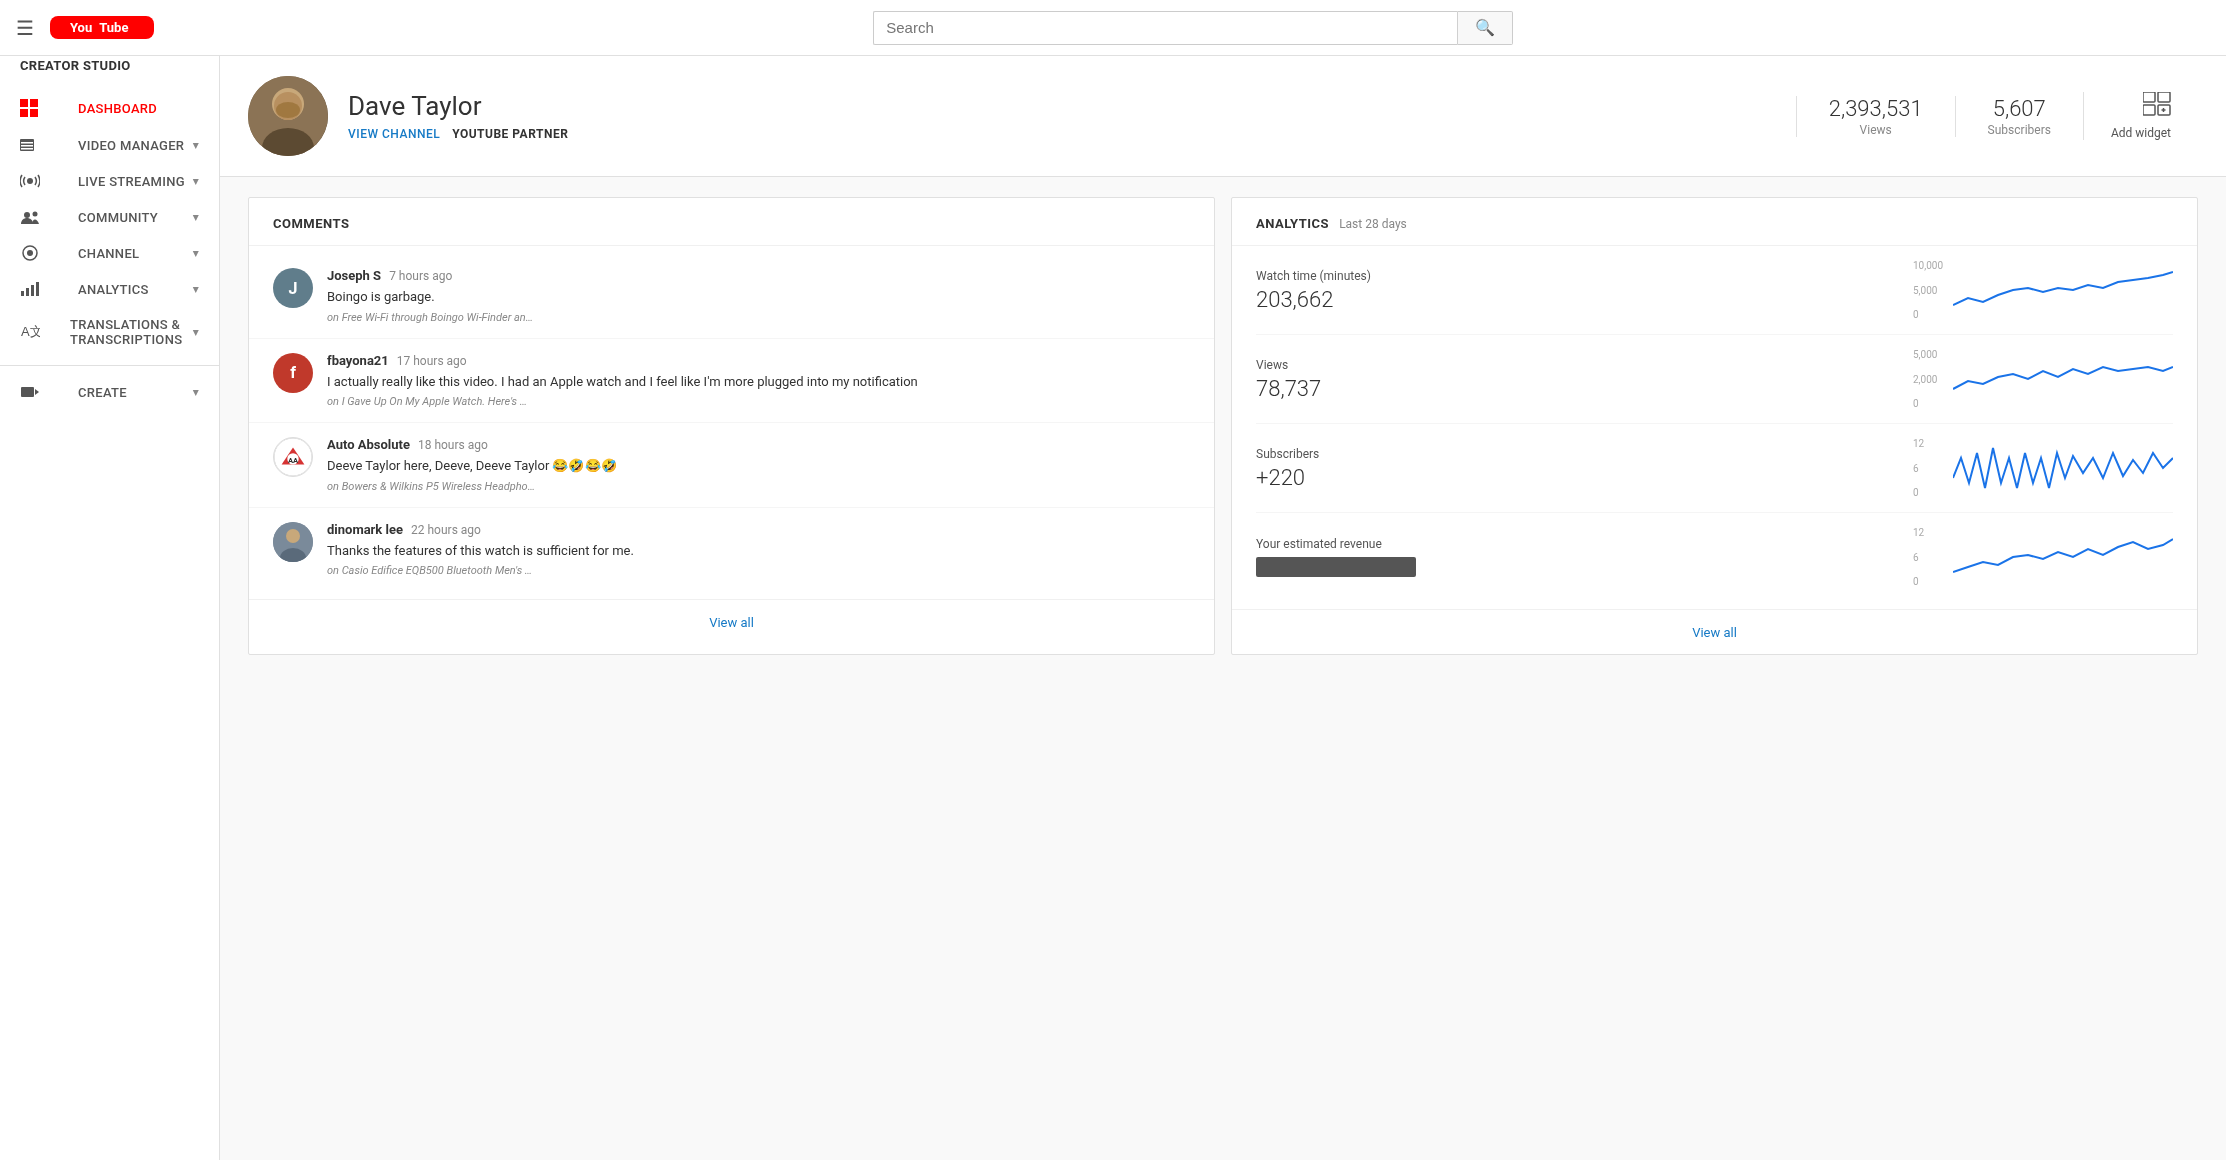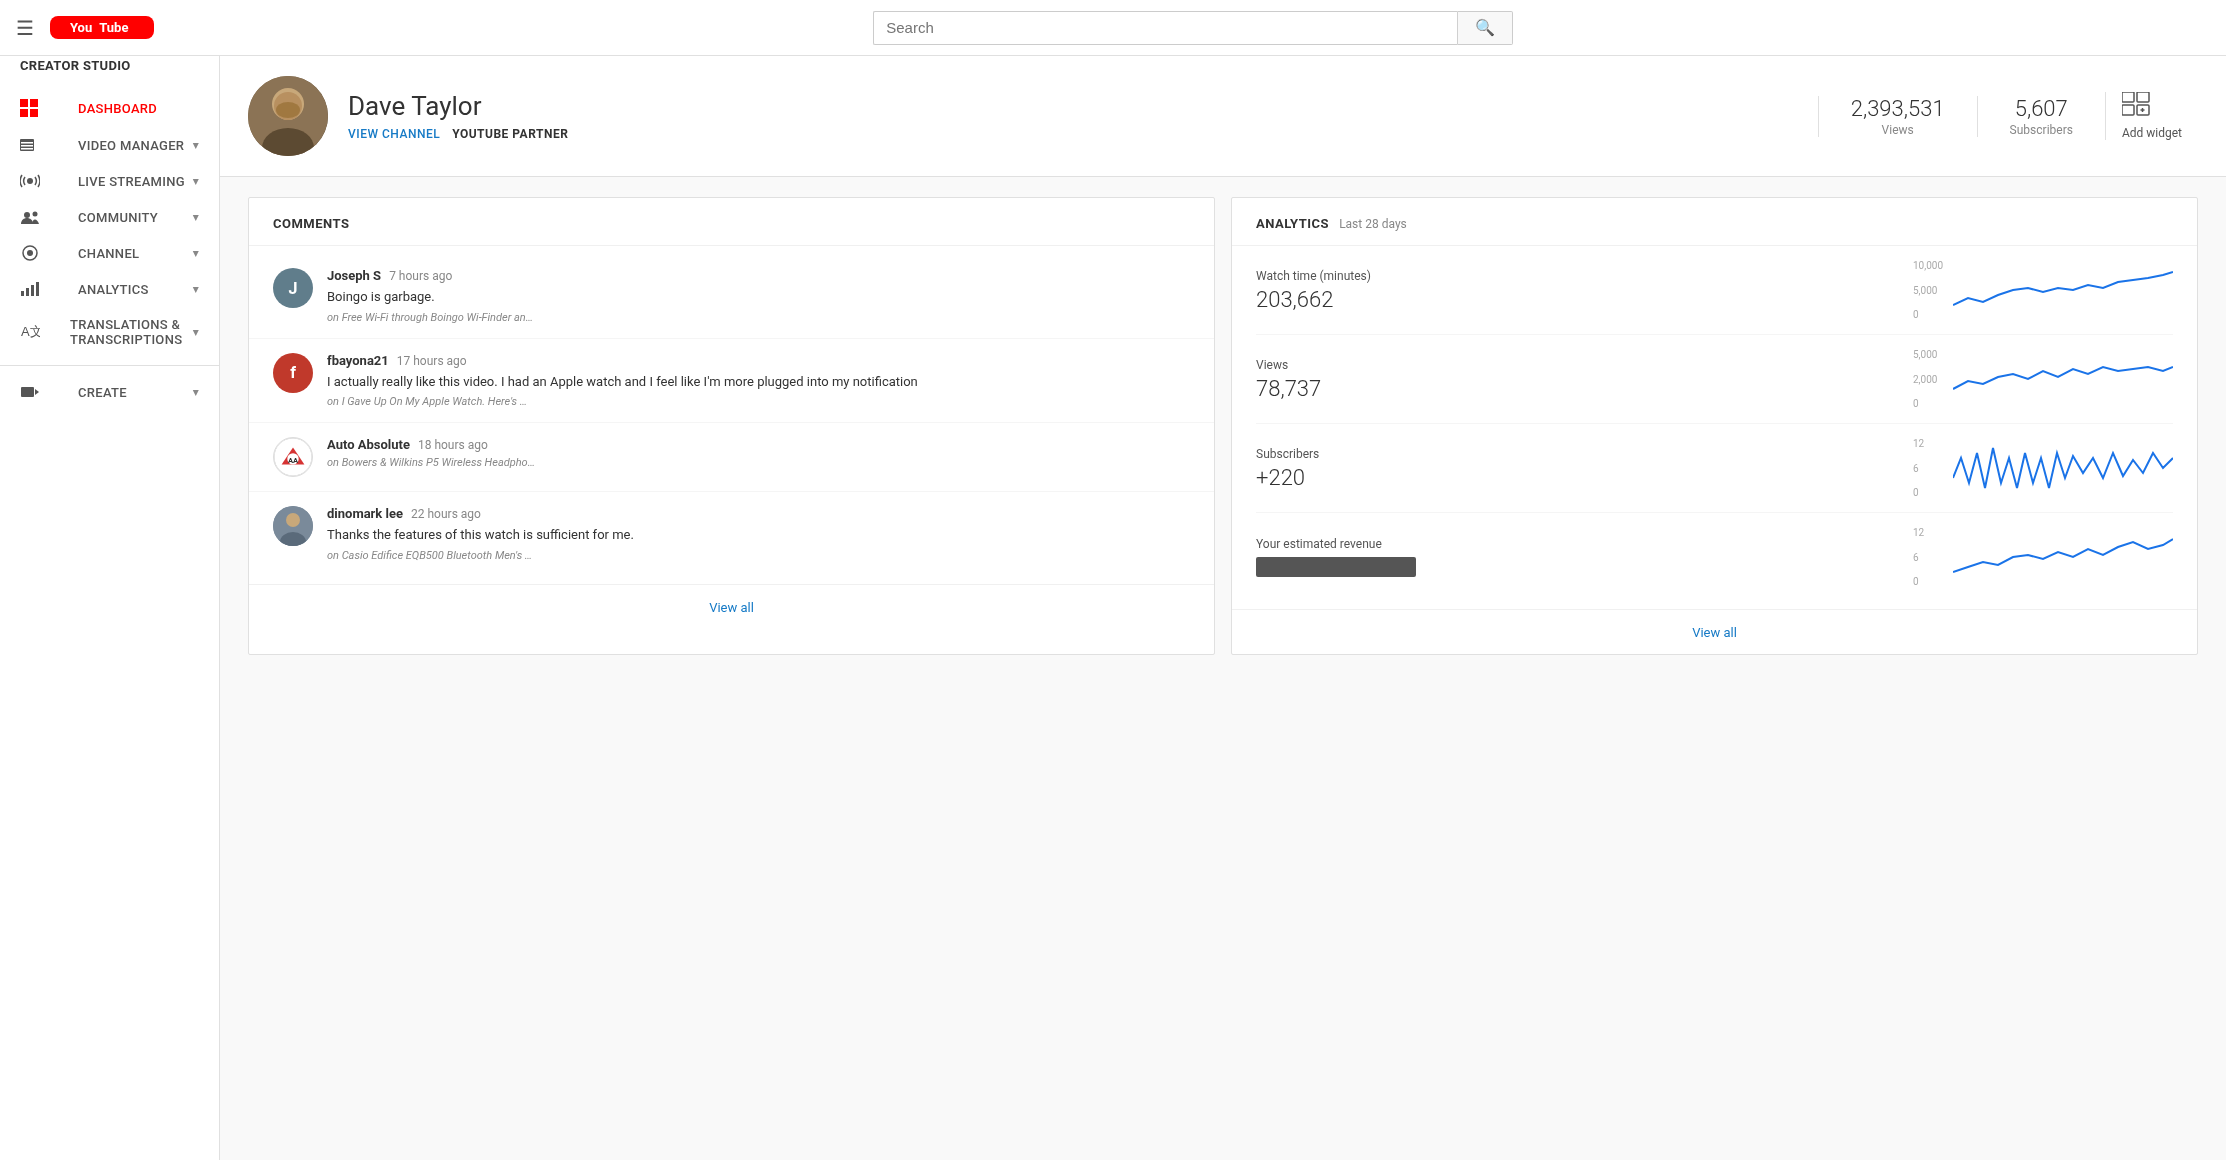--- a/index.html
+++ b/index.html
@@ -218,25 +218,25 @@
       font-size: 22px;
       font-weight: 300;
       color: #333;
     }
     .stat-label {
       font-size: 12px;
       color: #888;
       margin-top: 2px;
     }
     .add-widget-block {
-      padding: 0 16px;
+      padding: 0 27px;
       border-left: 1px solid #e0e0e0;
       display: flex;
       flex-direction: column;
-      align-items: flex-start;
+      align-items: flex-end;
       cursor: pointer;
       color: #555;
     }
     .add-widget-icon {
       font-size: 24px;
       color: #555;
       margin-bottom: 4px;
     }
     .add-widget-label {
       font-size: 12px;
@@ -600,20 +600,21 @@
                 <path d="M8 28 L20 10 L32 28 Z" fill="#cc0000" opacity="0.8"></path>
                 <circle cx="20" cy="22" r="6" fill="#fff"></circle>
                 <text x="20" y="26" text-anchor="middle" font-size="8" fill="#333" font-weight="bold">AA</text>
               </svg>
             </div>
             <div class="comment-body">
               <div class="comment-meta">
                 <span class="comment-author">Auto Absolute</span>
                 <span class="comment-time">18 hours ago</span>
               </div>
+              <div class="comment-text">Deeve Taylor here, Deeve, Deeve Taylor 😂🤣😂🤣</div>
               <div class="comment-on">on Bowers &amp; Wilkins P5 Wireless Headpho…</div>
             </div>
           </div>
 
           <div class="comment-item">
             <div class="comment-avatar" style="background:#789;">
               <svg width="40" height="40" viewBox="0 0 40 40" xmlns="http://www.w3.org/2000/svg">
                 <circle cx="20" cy="20" r="20" fill="#7a8a9a"></circle>
                 <circle cx="20" cy="14" r="7" fill="#c8a87a"></circle>
                 <ellipse cx="20" cy="36" rx="13" ry="10" fill="#5a6a7a"></ellipse>

